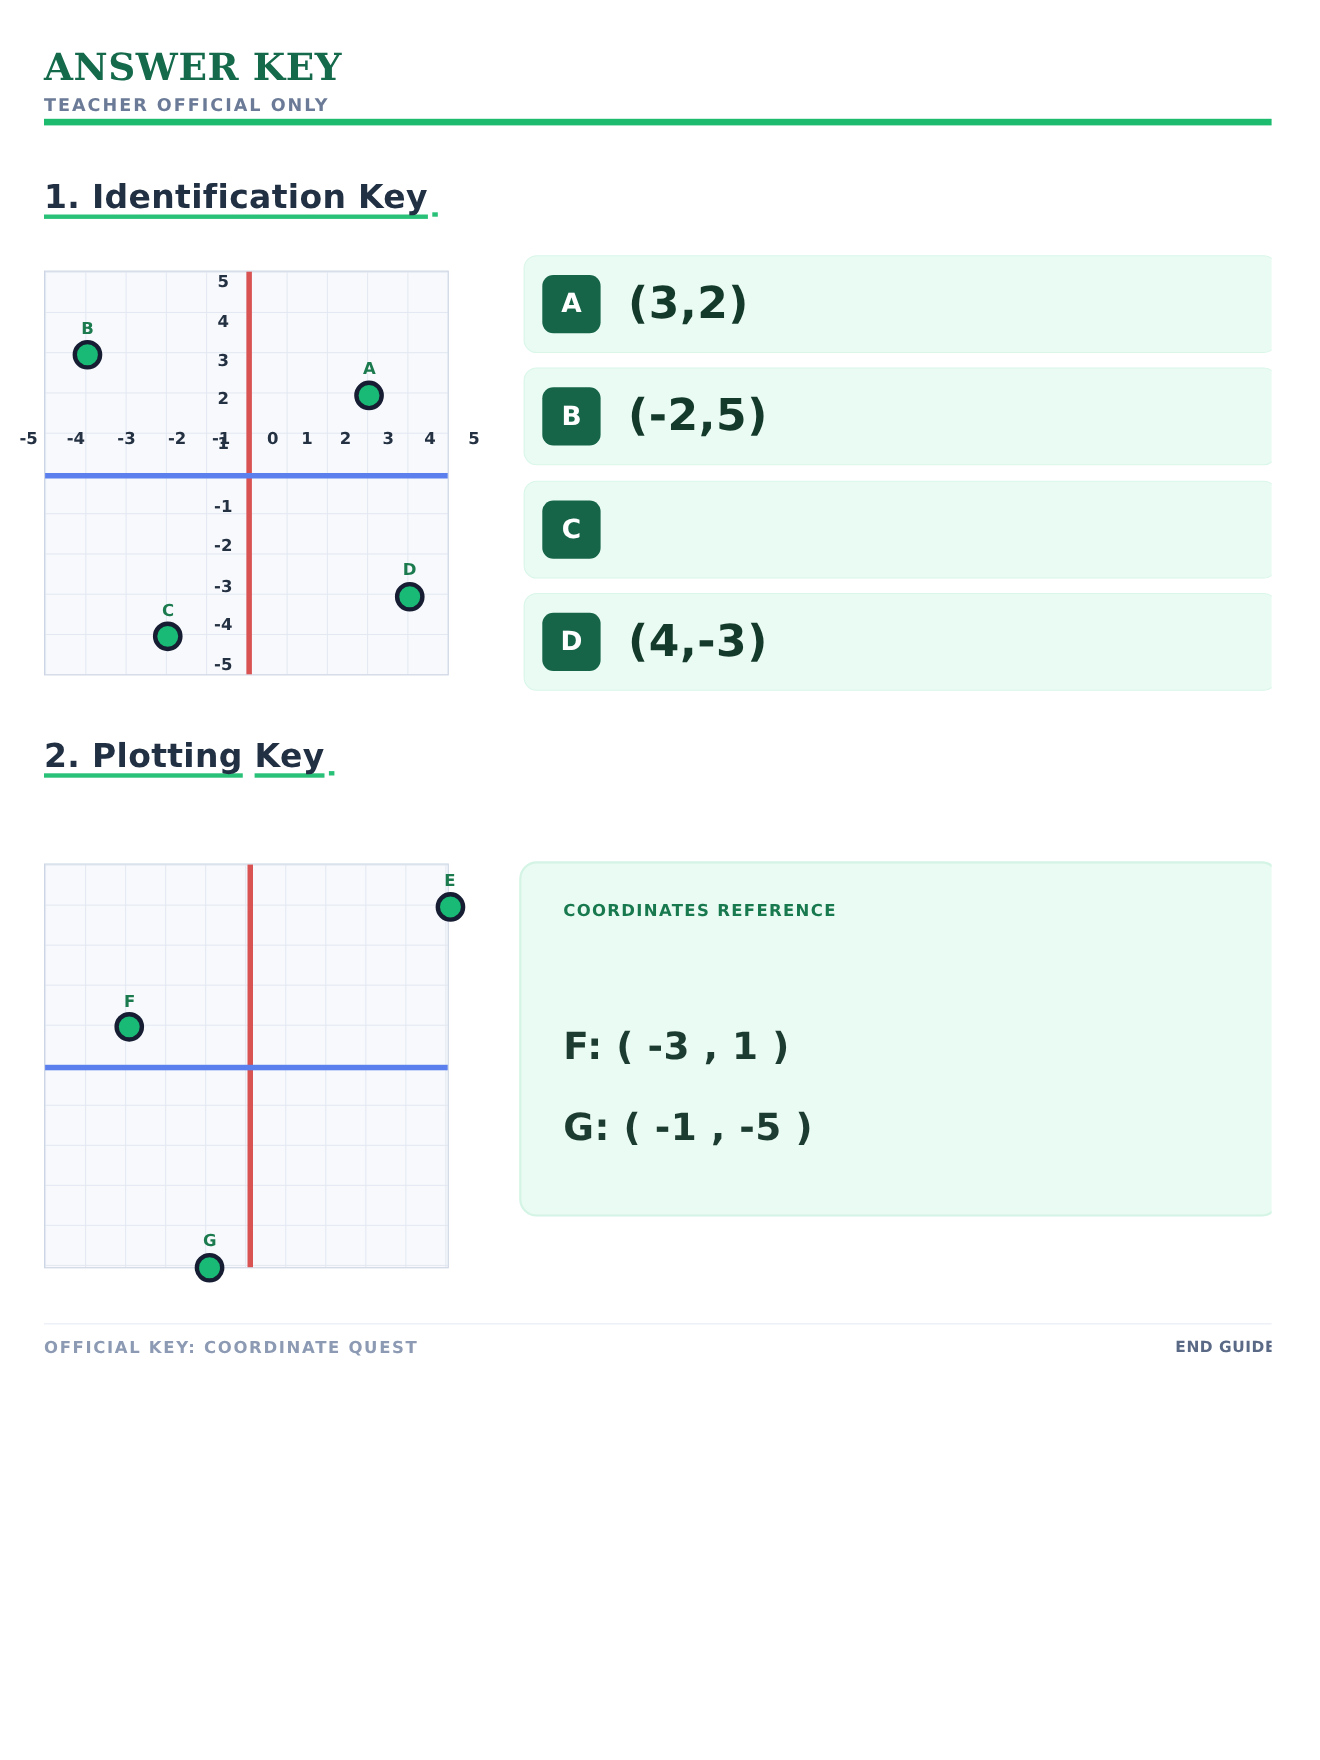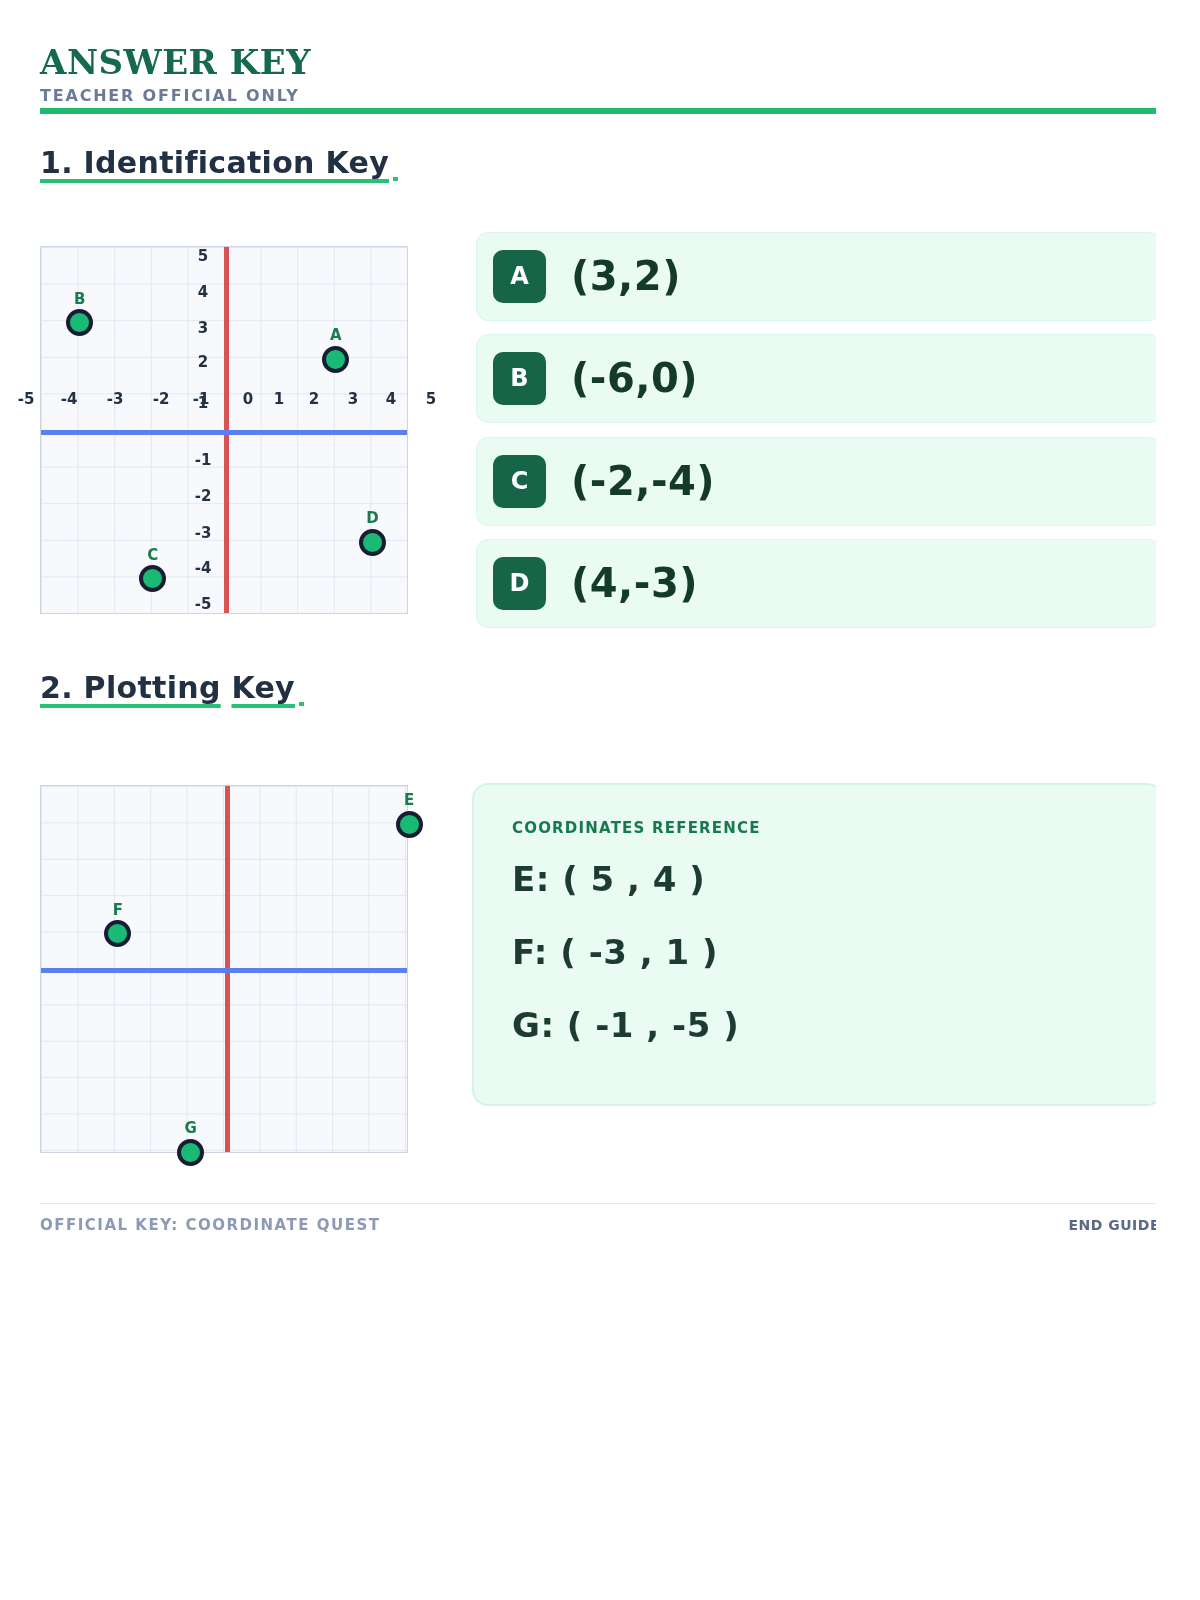--- a/index.html
+++ b/index.html
@@ -13,21 +13,21 @@
              color:#6b7b97;letter-spacing:1.8px;}
   .top-rule{position:absolute;left:40px;top:108px;width:1120px;height:6px;background:#1dbb6e;}
 
   
   .section-title{position:absolute;left:40px;font-size:30px;font-weight:bold;
              color:#223044;letter-spacing:.3px;white-space:pre;}
   .section-title .u{text-decoration:underline;text-decoration-color:#28c177;
              text-decoration-thickness:4px;text-underline-offset:6px;}
   .section-title::after{content:"";display:inline-block;width:5px;height:4px;
              background:#28c177;margin-left:4px;transform:translateY(8px);}
-  #title-1{top:145px;} #title-2{top:670px;}
+  #title-1{top:162px;} #title-2{top:670px;}
 
   
   .grid{position:absolute;left:40px;width:366px;height:366px;background:#f7f9fc;
         border:1px solid #ccd5e3;
         background-image:linear-gradient(to right,#e2e7f1 1px,transparent 1px),
                          linear-gradient(to bottom,#e2e7f1 1px,transparent 1px);}
   #grid-1{top:246px;background-size:36.6px 36.6px;}
   #grid-2{top:785px;background-size:36.4px 36.4px;}
   .axis-v{position:absolute;top:0;bottom:0;width:5px;background:#d95353;}
   .axis-h{position:absolute;left:0;right:0;height:5px;background:#5b80ee;}
@@ -107,25 +107,24 @@
       <div class="dot" style="left: 317.9px; top: 281.8px;"></div>
     </div>
 
   <div id="answers-list">
       <div class="answer-row" style="top: 232px;">
         <span class="badge">A</span>
         <span class="coords">(3,2)</span>
       </div>
       <div class="answer-row" style="top: 334px;">
         <span class="badge">B</span>
-        <span class="coords">(-6,0)</span>
+        <span class="coords">(-2,5)</span>
       </div>
       <div class="answer-row" style="top: 437px;">
         <span class="badge">C</span>
-        <span class="coords">(-2,-4)</span>
       </div>
       <div class="answer-row" style="top: 539px;">
         <span class="badge">D</span>
         <span class="coords">(4,-3)</span>
       </div>
     </div>
 
   <div class="section-title" id="title-2"><span class="u">2. Plotting</span> <span class="u">Key</span></div>
 
   <div class="grid" id="grid-2">
@@ -134,21 +133,20 @@
   <span class="dot-label" style="left: 353px; top: 5.4px;">E</span>
       <div class="dot" style="left: 354.5px; top: 24.9px;"></div>
       <span class="dot-label" style="left: 61.8px; top: 114.6px;">F</span>
       <div class="dot" style="left: 63.3px; top: 134.1px;"></div>
       <span class="dot-label" style="left: 134.6px; top: 333px;">G</span>
       <div class="dot" style="left: 136.1px; top: 352.5px;"></div>
     </div>
 
   <div class="ref-box">
     <div class="ref-title">COORDINATES REFERENCE</div>
-  <div class="ref-entry" style="top: 72px;">E: ( 5 , 4 )</div>
       <div class="ref-entry" style="top: 145px;">F: ( -3 , 1 )</div>
       <div class="ref-entry" style="top: 218px;">G: ( -1 , -5 )</div>
     </div>
 
   <div class="footer-line"></div>
   <div class="footer">
     <span class="footer-left">OFFICIAL KEY: COORDINATE QUEST</span>
     <span class="footer-right">END GUIDE</span>
   </div>
 

